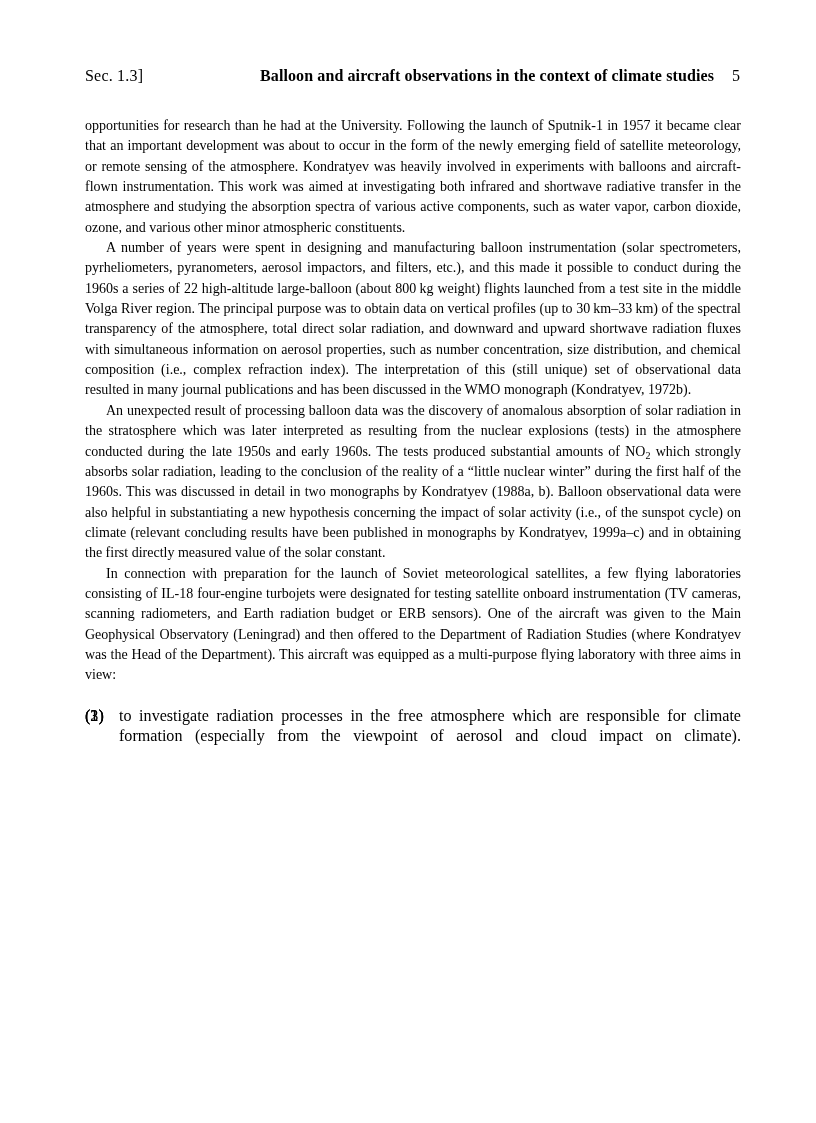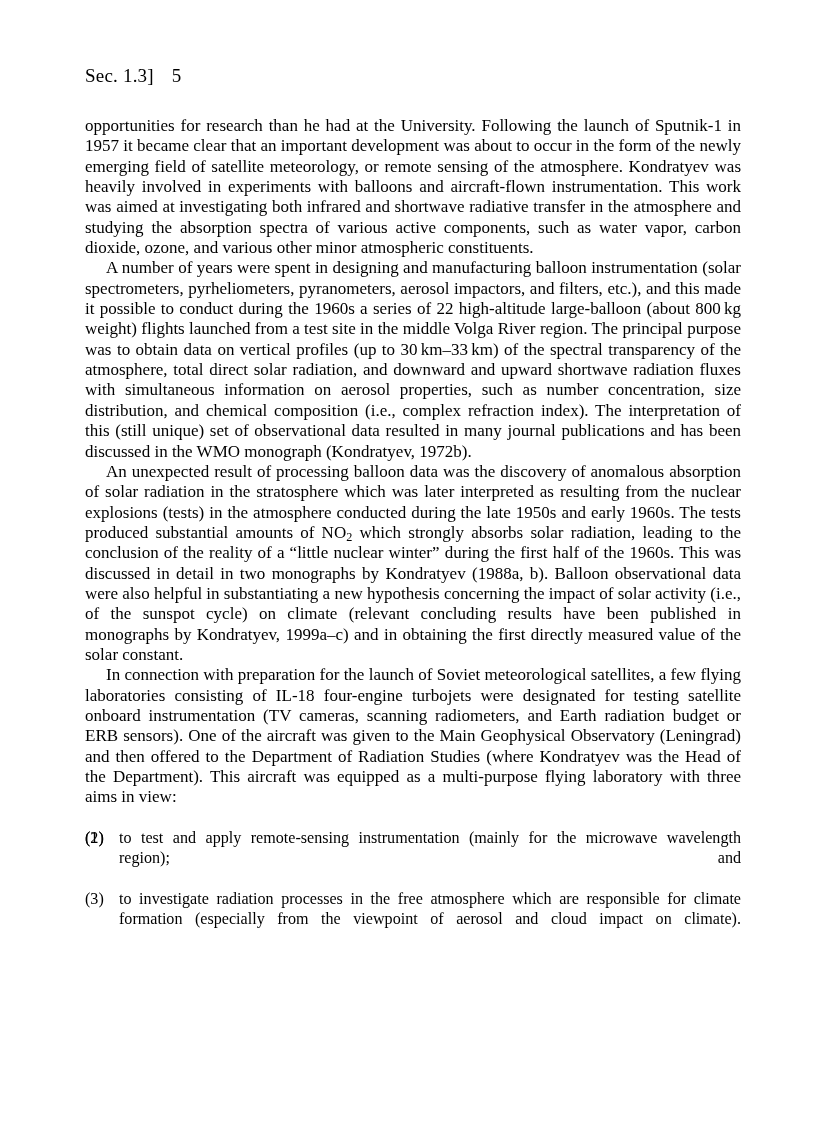--- a/index.html
+++ b/index.html
@@ -22,21 +22,21 @@
 
   
   .running-head {
     position: absolute;
     left: 85px;
     top: 66px;
     width: 655px;
     height: 22px;
     display: flex;
     align-items: baseline;
-    font-size: 19px;
+    font-size: 16px;
     line-height: 20px;
     white-space: nowrap;
   }
   .rh-section {
     font-weight: normal;
     letter-spacing: 0.2px;
   }
   .rh-title {
     font-weight: bold;
     margin-left: auto;
@@ -49,21 +49,21 @@
 
   
   .text-column {
     position: absolute;
     left: 85px;
     top: 116px;
     width: 656px;
   }
   p.para {
     margin: 0;
-    font-size: 17px;
+    font-size: 14px;
     line-height: 20.35px;
     text-align: justify;
     text-justify: inter-word;
     hyphens: none;
     letter-spacing: 0px;
     word-spacing: 0px;
   }
   p.para.indent {
     text-indent: 21px;
     font-family: Liberation Serif, serif;
@@ -120,39 +120,40 @@
     display: none;
   }
 </style>
 </head>
 <body>
 
 <div class="page">
 
   <div class="running-head">
     <span class="rh-section">Sec. 1.3]</span>
+    <span class="rh-title">Balloon and aircraft observations in the context of climate studies</span>
     <span class="rh-folio">5</span>
   </div>
 
   <div class="text-column">
 
     <p class="para no-stretch">opportunities for research than he had at the University. Following the launch of Sputnik-1 in 1957 it became clear that an important development was about to occur in the form of the newly emerging field of satellite meteorology, or remote sensing of the atmosphere. Kondratyev was heavily involved in experiments with balloons and aircraft-flown instrumentation. This work was aimed at investigating both infrared and shortwave radiative transfer in the atmosphere and studying the absorption spectra of various active components, such as water vapor, carbon dioxide, ozone, and various other minor atmospheric constituents.</p>
 
     <p class="para indent no-stretch"><span>A number of years were spent in designing and manufacturing balloon instrumentation (solar spectrometers, pyrheliometers, pyranometers, aerosol impactors, and filters, etc.), and this made it possible to conduct during the 1960s a series of 22 high-altitude large-balloon (about 800</span><span class="thin"></span><span>kg weight) flights launched from a test site in the middle Volga River region. The principal purpose was to obtain data on vertical profiles (up to 30</span><span class="thin"></span><span>km–33</span><span class="thin"></span><span>km) of the spectral transparency of the atmosphere, total direct solar radiation, and downward and upward shortwave radiation fluxes with simultaneous information on aerosol properties, such as number concentration, size distribution, and chemical composition (i.e., complex refraction index). The interpretation of this (still unique) set of observational data resulted in many journal publications and has been discussed in the WMO monograph (Kondratyev, 1972b).</span></p>
 
     <p class="para indent no-stretch"><span>An unexpected result of processing balloon data was the discovery of anomalous absorption of solar radiation in the stratosphere which was later interpreted as resulting from the nuclear explosions (tests) in the atmosphere conducted during the late 1950s and early 1960s. The tests produced substantial amounts of NO</span><sub>2</sub><span> which strongly absorbs solar radiation, leading to the conclusion of the reality of a “little nuclear winter” during the first half of the 1960s. This was discussed in detail in two monographs by Kondratyev (1988a, b). Balloon observational data were also helpful in substantiating a new hypothesis concerning the impact of solar activity (i.e., of the sunspot cycle) on climate (relevant concluding results have been published in monographs by Kondratyev, 1999a–c) and in obtaining the first directly measured value of the solar constant.</span></p>
 
     <p class="para indent no-stretch">In connection with preparation for the launch of Soviet meteorological satellites, a few flying laboratories consisting of IL-18 four-engine turbojets were designated for testing satellite onboard instrumentation (TV cameras, scanning radiometers, and Earth radiation budget or ERB sensors). One of the aircraft was given to the Main Geophysical Observatory (Leningrad) and then offered to the Department of Radiation Studies (where Kondratyev was the Head of the Department). This aircraft was equipped as a multi-purpose flying laboratory with three aims in view:</p>
 
     <ol class="numbered-list">
       <li class="short">
         <span class="marker">(1)</span>
       </li>
       <li>
-        <span class="marker">(2)</span><span class="item-text">to test and apply remote-sensing instrumentation (mainly for the microwave wavelength region); and</span>
+        <span class="marker">(2)</span>
       </li>
       <li>
         <span class="marker">(3)</span><span class="item-text">to investigate radiation processes in the free atmosphere which are responsible for climate formation (especially from the viewpoint of aerosol and cloud impact on climate).</span>
       </li>
     </ol>
 
   </div>
 </div>
 
 </body></html>

